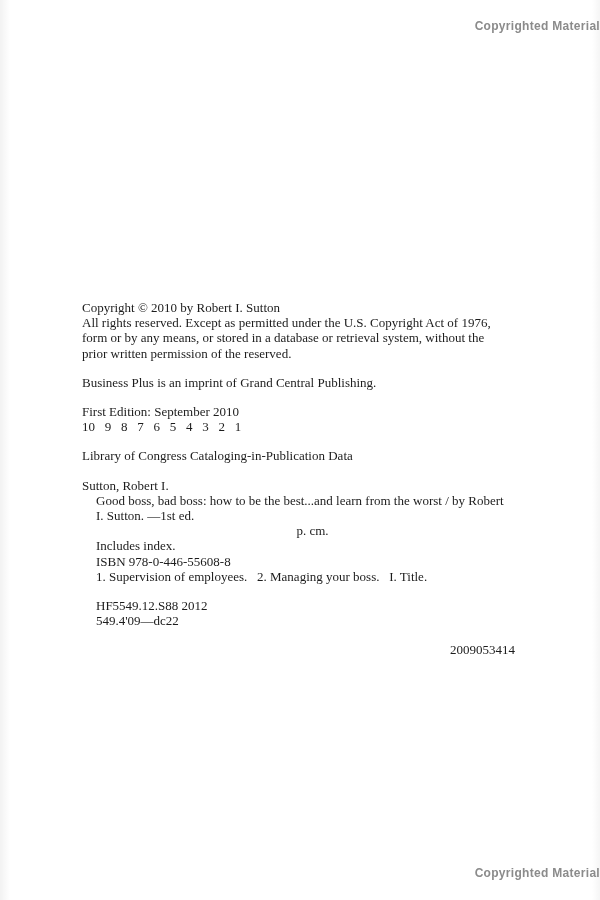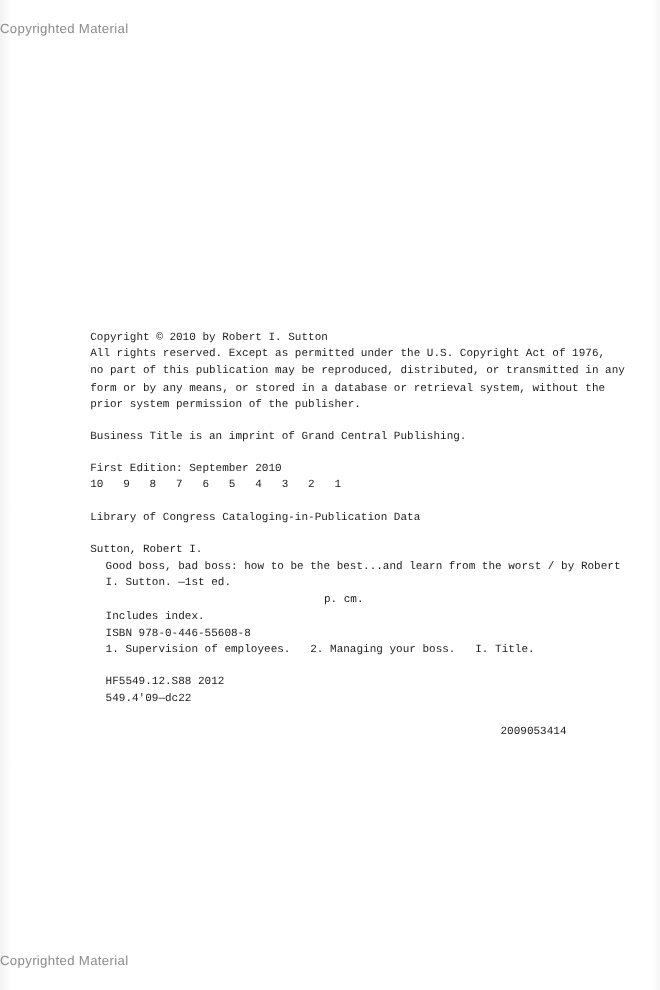--- a/index.html
+++ b/index.html
@@ -16,36 +16,37 @@
     font-family: "Liberation Serif", serif;
     
     background-image:
       linear-gradient(to right, rgba(0,0,0,0.05), rgba(0,0,0,0) 10px),
       linear-gradient(to left, rgba(0,0,0,0.04), rgba(0,0,0,0) 8px);
   }
   .banner {
     position: absolute;
     left: 0;
     width: 100%;
-    text-align: left;
+    text-align: right;
     font-family: "Liberation Sans", sans-serif;
     font-size: 12px;
     letter-spacing: 0.3px;
     color: #8b8b8b;
+    font-weight: bold;
   }
   .banner.top { top: 19px; }
   .banner.bottom { top: 866px; }
 
   .body-text {
     position: absolute;
     left: 82px;
     top: 300px;
     width: 433px;
-    font-family: Liberation Mono, monospace;
-    font-size: 10px;
+    font-family: Liberation Serif, serif;
+    font-size: 13px;
     line-height: 15.2px;
     color: #1c1c1c;
   }
   .block { margin: 0 0 14px 0; }
   .block:last-child { margin-bottom: 0; }
   .line {
     white-space: pre;
     min-height: 15.2px;
   }
   .ind1 { padding-left: 14px; }
@@ -61,28 +62,27 @@
 
 <div class="page">
 
   <div class="banner top">Copyrighted Material</div>
 
   <div class="body-text">
 
     <div class="block">
       <div class="line">Copyright © 2010 by Robert I. Sutton</div>
       <div class="line">All rights reserved. Except as permitted under the U.S. Copyright Act of 1976,</div>
-      <div class="line">no part of this publication may be reproduced, distributed, or transmitted in any</div>
       <div class="line">form or by any means, or stored in a database or retrieval system, without the</div>
-      <div class="line">prior system permission of the publisher.</div>
+      <div class="line">prior written permission of the reserved.</div>
     </div>
 
 
     <div class="block">
-      <div class="line">Business Title is an imprint of Grand Central Publishing.</div>
+      <div class="line">Business Plus is an imprint of Grand Central Publishing.</div>
     </div>
 
 
     <div class="block">
       <div class="line">First Edition: September 2010</div>
       <div class="line">10   9   8   7   6   5   4   3   2   1</div>
     </div>
 
     <div class="block">
       <div class="line">Library of Congress Cataloging-in-Publication Data</div>

